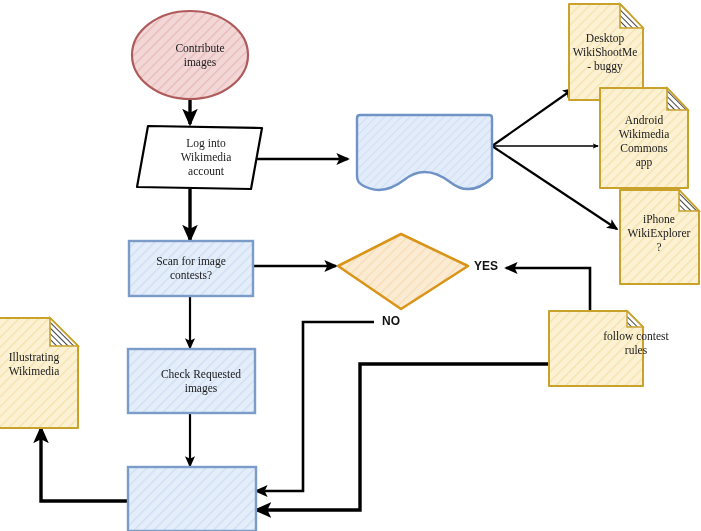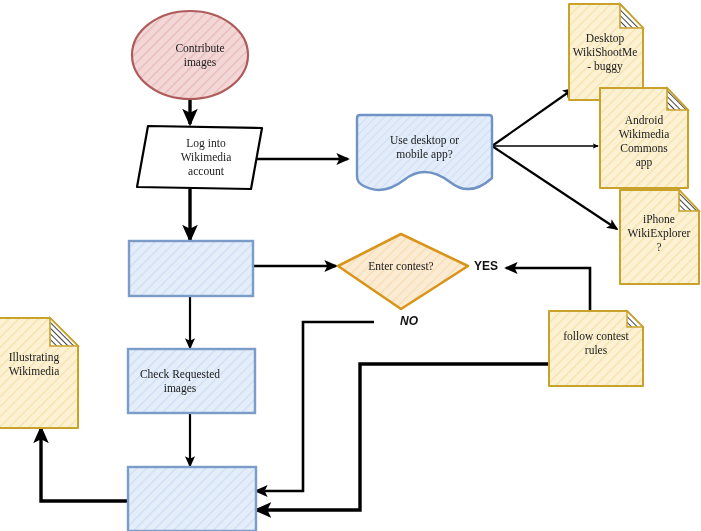--- a/index.html
+++ b/index.html
@@ -146,46 +146,45 @@
     </g>
   </svg>
 
   <div class="node-label" style="left:132px;top:33px;width:136px;height:44px;">Contribute
 images</div>
 
   <div class="node-label" style="left:142px;top:131px;width:128px;height:52px;">Log into
 Wikimedia
 account</div>
 
-  <div class="node-label" style="left:358px;top:126px;width:133px;height:42px;">Use desktop or
-mobile app?</div>
 
   <div class="node-label" style="left:566px;top:29px;width:78px;height:46px;">Desktop
 WikiShootMe
 - buggy</div>
 
   <div class="node-label" style="left:600px;top:110px;width:88px;height:62px;">Android
 Wikimedia
 Commons
 app</div>
 
   <div class="node-label" style="left:617px;top:209px;width:84px;height:48px;text-align:center;">iPhone
 WikiExplorer
 ?</div>
 
+  <div class="node-label" style="left:131px;top:246px;width:120px;height:44px;">Scan for image
+contests?</div>
 
-  <div class="node-label" style="left:347px;top:255px;width:108px;height:22px;">Enter contest?</div>
 
-  <div class="node-label" style="left:549px;top:323px;width:94px;height:40px;">follow contest
+  <div class="node-label" style="left:549px;top:323px;width:94px;height:40px;padding-left:40px;">follow contest
 rules</div>
 
   <div class="node-label" style="left:-6px;top:345px;width:80px;height:38px;">Illustrating
 Wikimedia</div>
 
-  <div class="node-label" style="left:121px;top:359px;width:118px;height:44px;">Check Requested
+  <div class="node-label" style="left:142px;top:359px;width:118px;height:44px;">Check Requested
 images</div>
 
 
   <div class="edge-label" style="left:474px;top:259px;">YES</div>
 
-  <div class="edge-label" style="left:400px;top:314px;font-style:italic;">NO</div>
+  <div class="edge-label" style="left:382px;top:314px;">NO</div>
 
 </div>
 
 </body></html>

